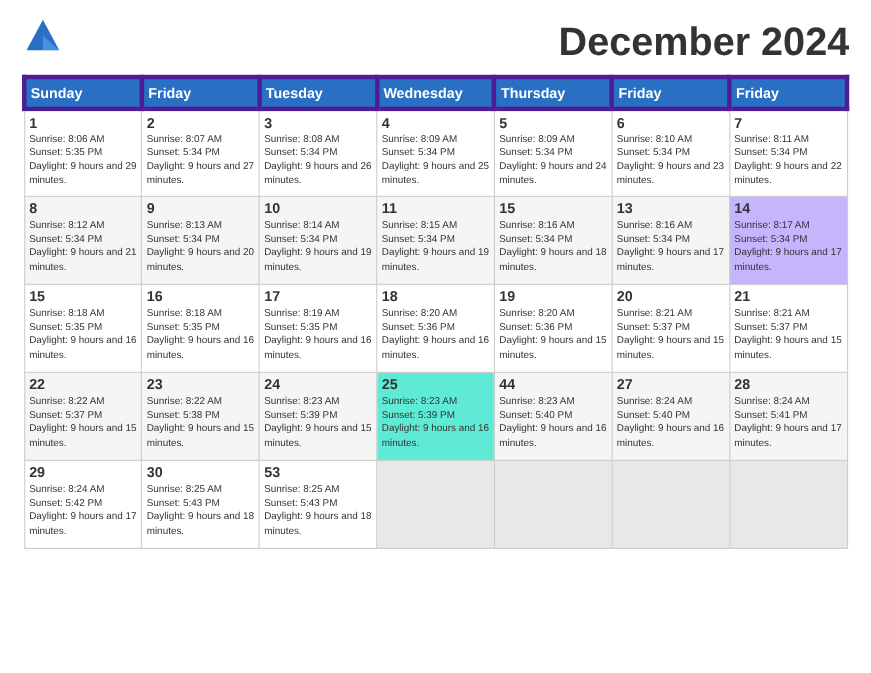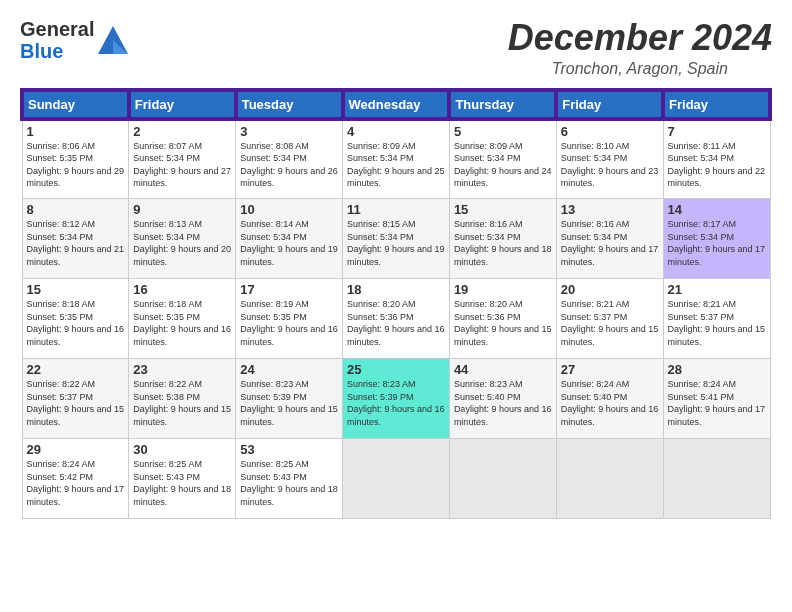--- a/index.html
+++ b/index.html
@@ -33,22 +33,21 @@
       line-height: 1.1;
     }
     .logo-general { display: block; }
     .logo-blue { display: block; color: #1a6bc4; }
     .logo-icon {
       width: 30px;
       height: 28px;
       margin-left: 4px;
     }
     .title-block {
-      text-align: center;
-      font-style: italic;
+      text-align: left;
     }
     .month-title {
       font-size: 36px;
       font-weight: bold;
       color: #333;
       line-height: 1.1;
     }
     .location {
       font-size: 16px;
       color: #555;
@@ -95,32 +94,27 @@
     .empty-cell {
       background: #e8e8e8 !important;
     }
   </style>
 </head>
 <body>
 
 <div class="container">
   <div class="header">
     <div class="logo">
-      <div>
-        <span class="logo-text logo-general">General</span>
-        <span class="logo-text logo-blue">Blue</span>
-      </div>
       <svg class="logo-icon" viewBox="0 0 30 28">
         <polygon points="0,28 15,0 30,28" fill="#2970c4"></polygon>
         <polygon points="15,14 30,28 15,28" fill="#5ba3f5" opacity="0.6"></polygon>
       </svg>
     </div>
     <div class="title-block">
       <div class="month-title">December 2024</div>
-      <div class="location">Tronchon, Aragon, Spain</div>
     </div>
   </div>
 
   <table class="calendar">
     <thead>
       <tr>
       <th>Sunday</th>
           <th>Friday</th>
           <th>Tuesday</th>
           <th>Wednesday</th>

